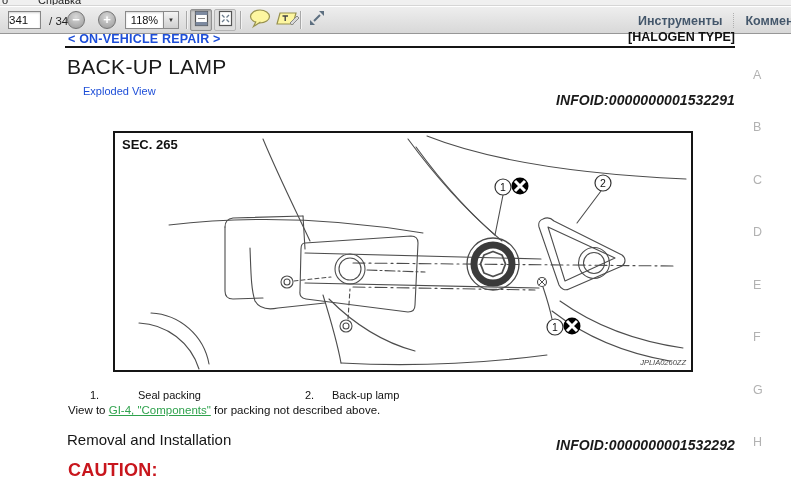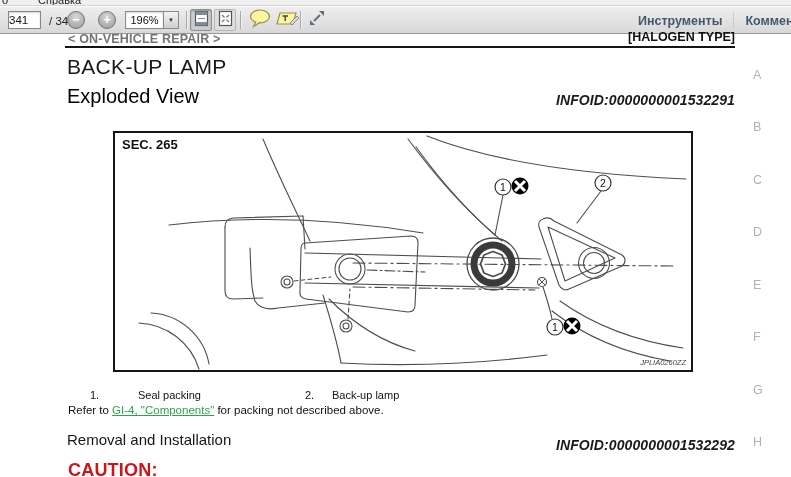--- a/index.html
+++ b/index.html
@@ -45,28 +45,28 @@
   .b-bubble { left:247px; width:26px; } .b-note { left:275px; width:26px; }
   .b-expand { left:306px; }
   .toolbar-right { position:absolute; left:638px; top:6px; display:flex;
     align-items:center; white-space:nowrap; }
   .toolbar-right .lbl { font-size:12.5px; font-weight:bold; color:#44576b; }
   .toolbar-right .vsep { width:1px; height:15px; border-left:1px dotted #b0b0b0;
     margin:0 11px; }
 
   
   .hdr-left { position:absolute; left:68px; top:32px; font-size:12.5px;
-    font-weight:bold; color:#737373; letter-spacing:.2px;text-align:right; }
+    font-weight:bold; color:#1d4ed8; letter-spacing:.2px;text-align:right; }
   .hdr-right { position:absolute; right:56px; top:30px; font-size:12.5px;
     font-weight:bold; color:#111; }
   .hdr-rule { position:absolute; left:65px; top:46px; width:670px; height:2px;
     background:#151515; }
   .doc-title { position:absolute; left:67px; top:55px; font-size:21px;
     color:#1a1a1a; letter-spacing:.3px; }
-  .h-exploded { position:absolute; left:67px; top:85px; font-size:20px; color:#000000; }
+  .h-exploded { position:absolute; left:83px; top:85px; font-size:11px; color:#1d4ed8; }
   .infoid { position:absolute; right:56px; font-size:14px; font-style:italic;
     font-weight:bold; color:#1a1a1a; letter-spacing:.1px; }
   .infoid1 { top:92px; } .infoid2 { top:437px; }
 
   .figure { position:absolute; left:113px; top:131px; width:580px; height:241px;
     border:2px solid #151515; background:#fff; }
   .sec-label { position:absolute; left:7px; top:4px; font-size:13px;
     font-weight:bold; color:#111;text-align:right; }
   .fig-code { position:absolute; right:5px; bottom:3px; font-size:7.5px;
     font-style:italic; color:#444; }
@@ -93,21 +93,21 @@
   <div class="menu-strip">
     <span class="menu-frag">о</span>
     <span class="menu-help">Справка</span>
   </div>
 
   <div class="toolbar">
     <input class="pagebox" value="341" style="">
     <span class="pagetotal">/ 344</span>
     <div class="roundbtn btn-minus">−</div>
     <div class="roundbtn btn-plus">+</div>
-    <div class="zoombox">196%</div>
+    <div class="zoombox">118%</div>
     <div class="zoomdrop">▼</div>
 
     <div class="tsep sep1"></div>
 
     <div class="iconbtn pressed b-fitw">
       <span>
         <svg width="15" height="17" viewBox="0 0 15 17">
           <rect x="1.5" y="1.5" width="12" height="14" fill="#fff" stroke="#555" stroke-width="1.2"></rect>
           <rect x="1.5" y="1.5" width="12" height="3.5" fill="#7d8aa0"></rect>
           <rect x="1.5" y="12" width="12" height="3.5" fill="#7d8aa0"></rect>
@@ -253,21 +253,21 @@
     <span class="fig-code">JPLIA0260ZZ</span>
   </div>
 
   <div class="parts-row">
     <span class="p-num1">1.</span>
     <span class="p-name1">Seal packing</span>
     <span class="p-num2">2.</span>
     <span class="p-name2">Back-up lamp</span>
   </div>
 
-  <div class="refer"><span>Refer to </span><a href="#">GI-4, "Components"</a><span> for packing not described above.</span></div>
+  <div class="refer"><span>View to </span><a href="#">GI-4, "Components"</a><span> for packing not described above.</span></div>
 
   <div class="h-removal">Removal and Installation</div>
   <div class="infoid infoid2">INFOID:0000000001532292</div>
   <div class="caution">CAUTION:</div>
 
   <span class="mletter" style="top:68px">A</span>
   <span class="mletter" style="top:120px">B</span>
   <span class="mletter" style="top:173px">C</span>
   <span class="mletter" style="top:225px">D</span>
   <span class="mletter" style="top:278px">E</span>

